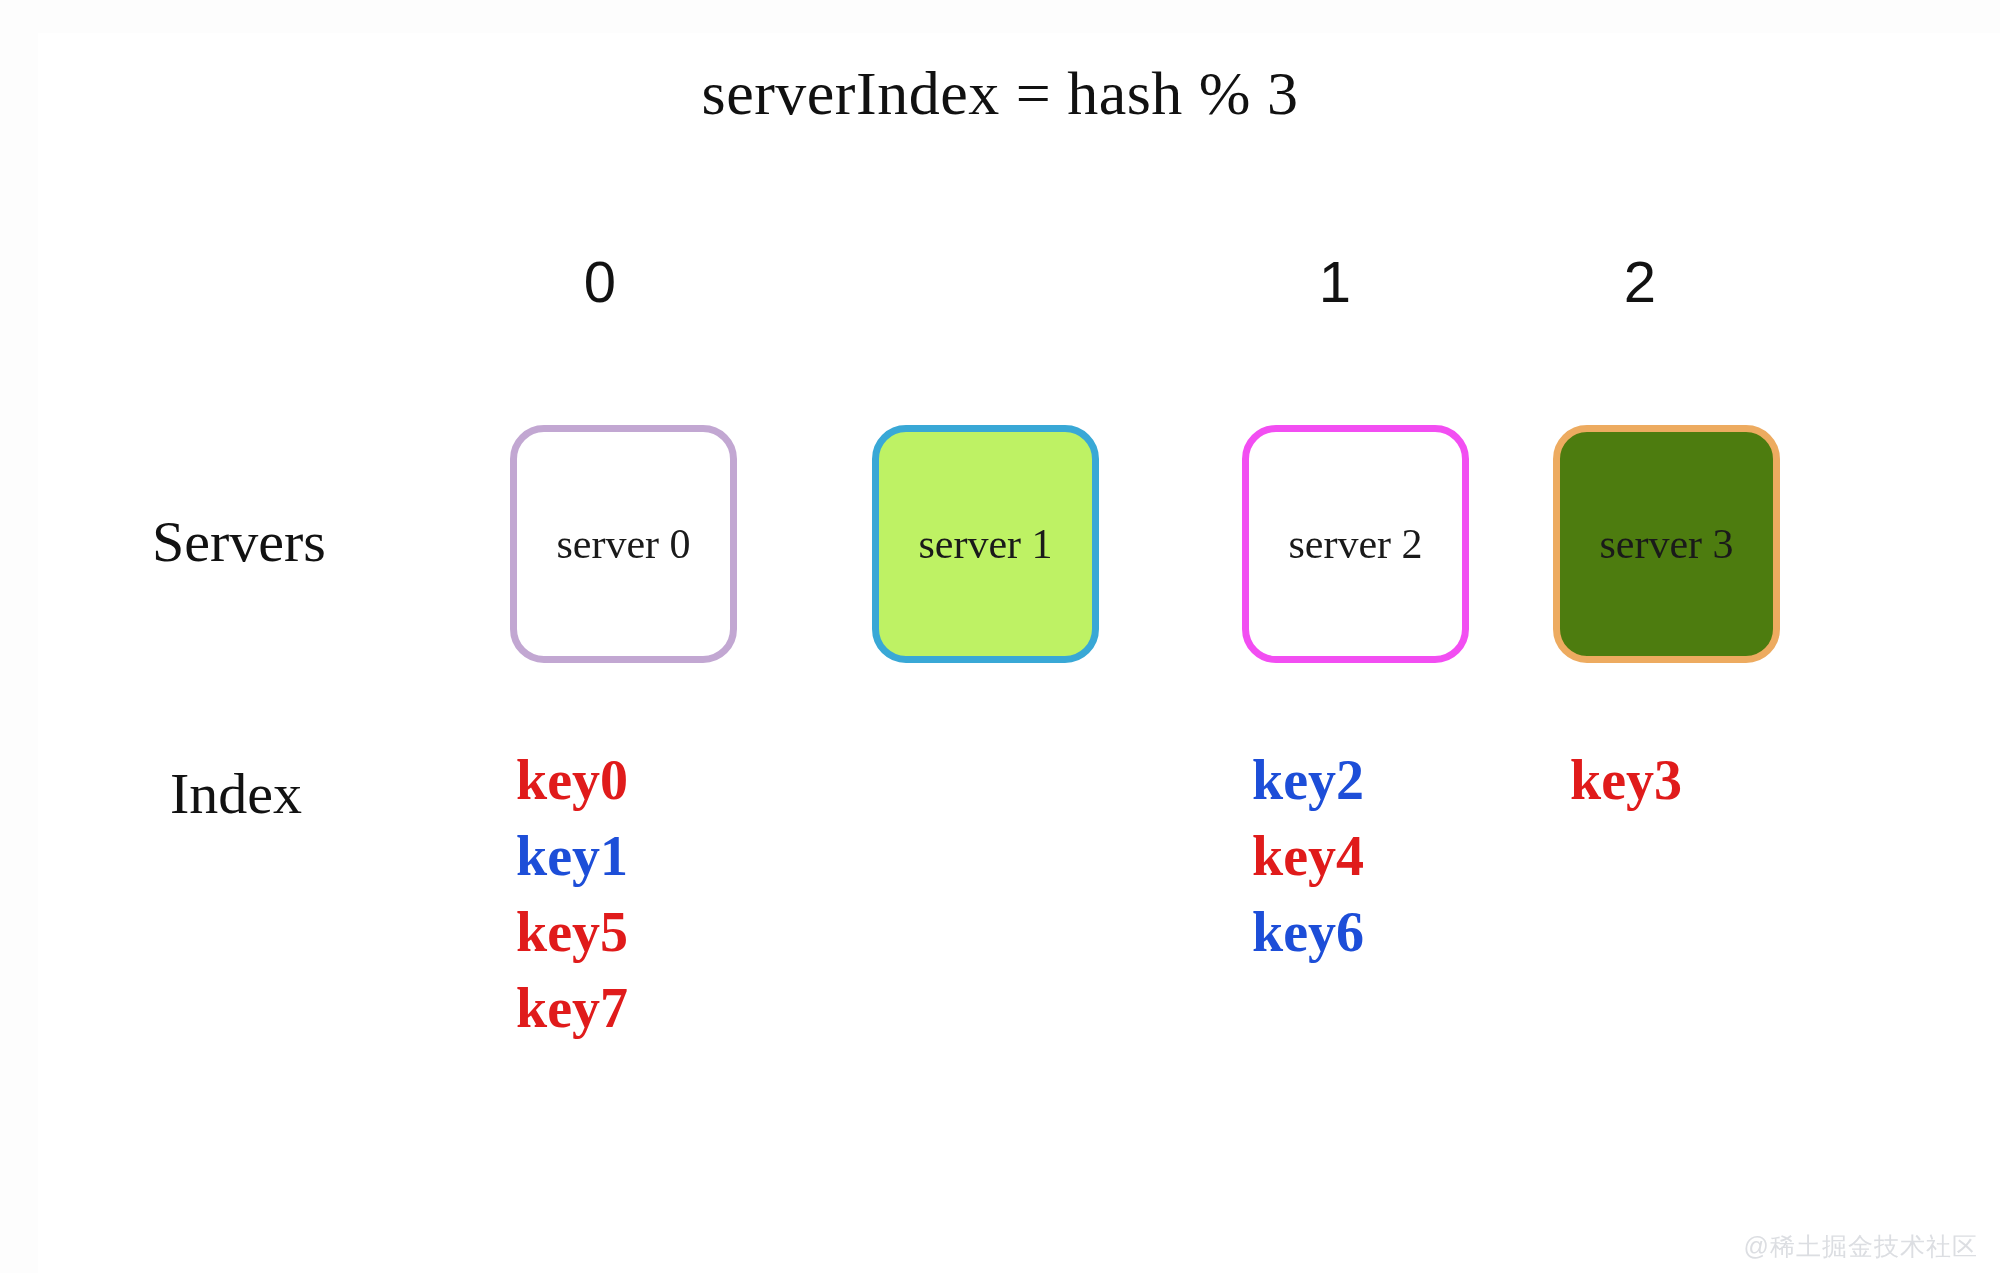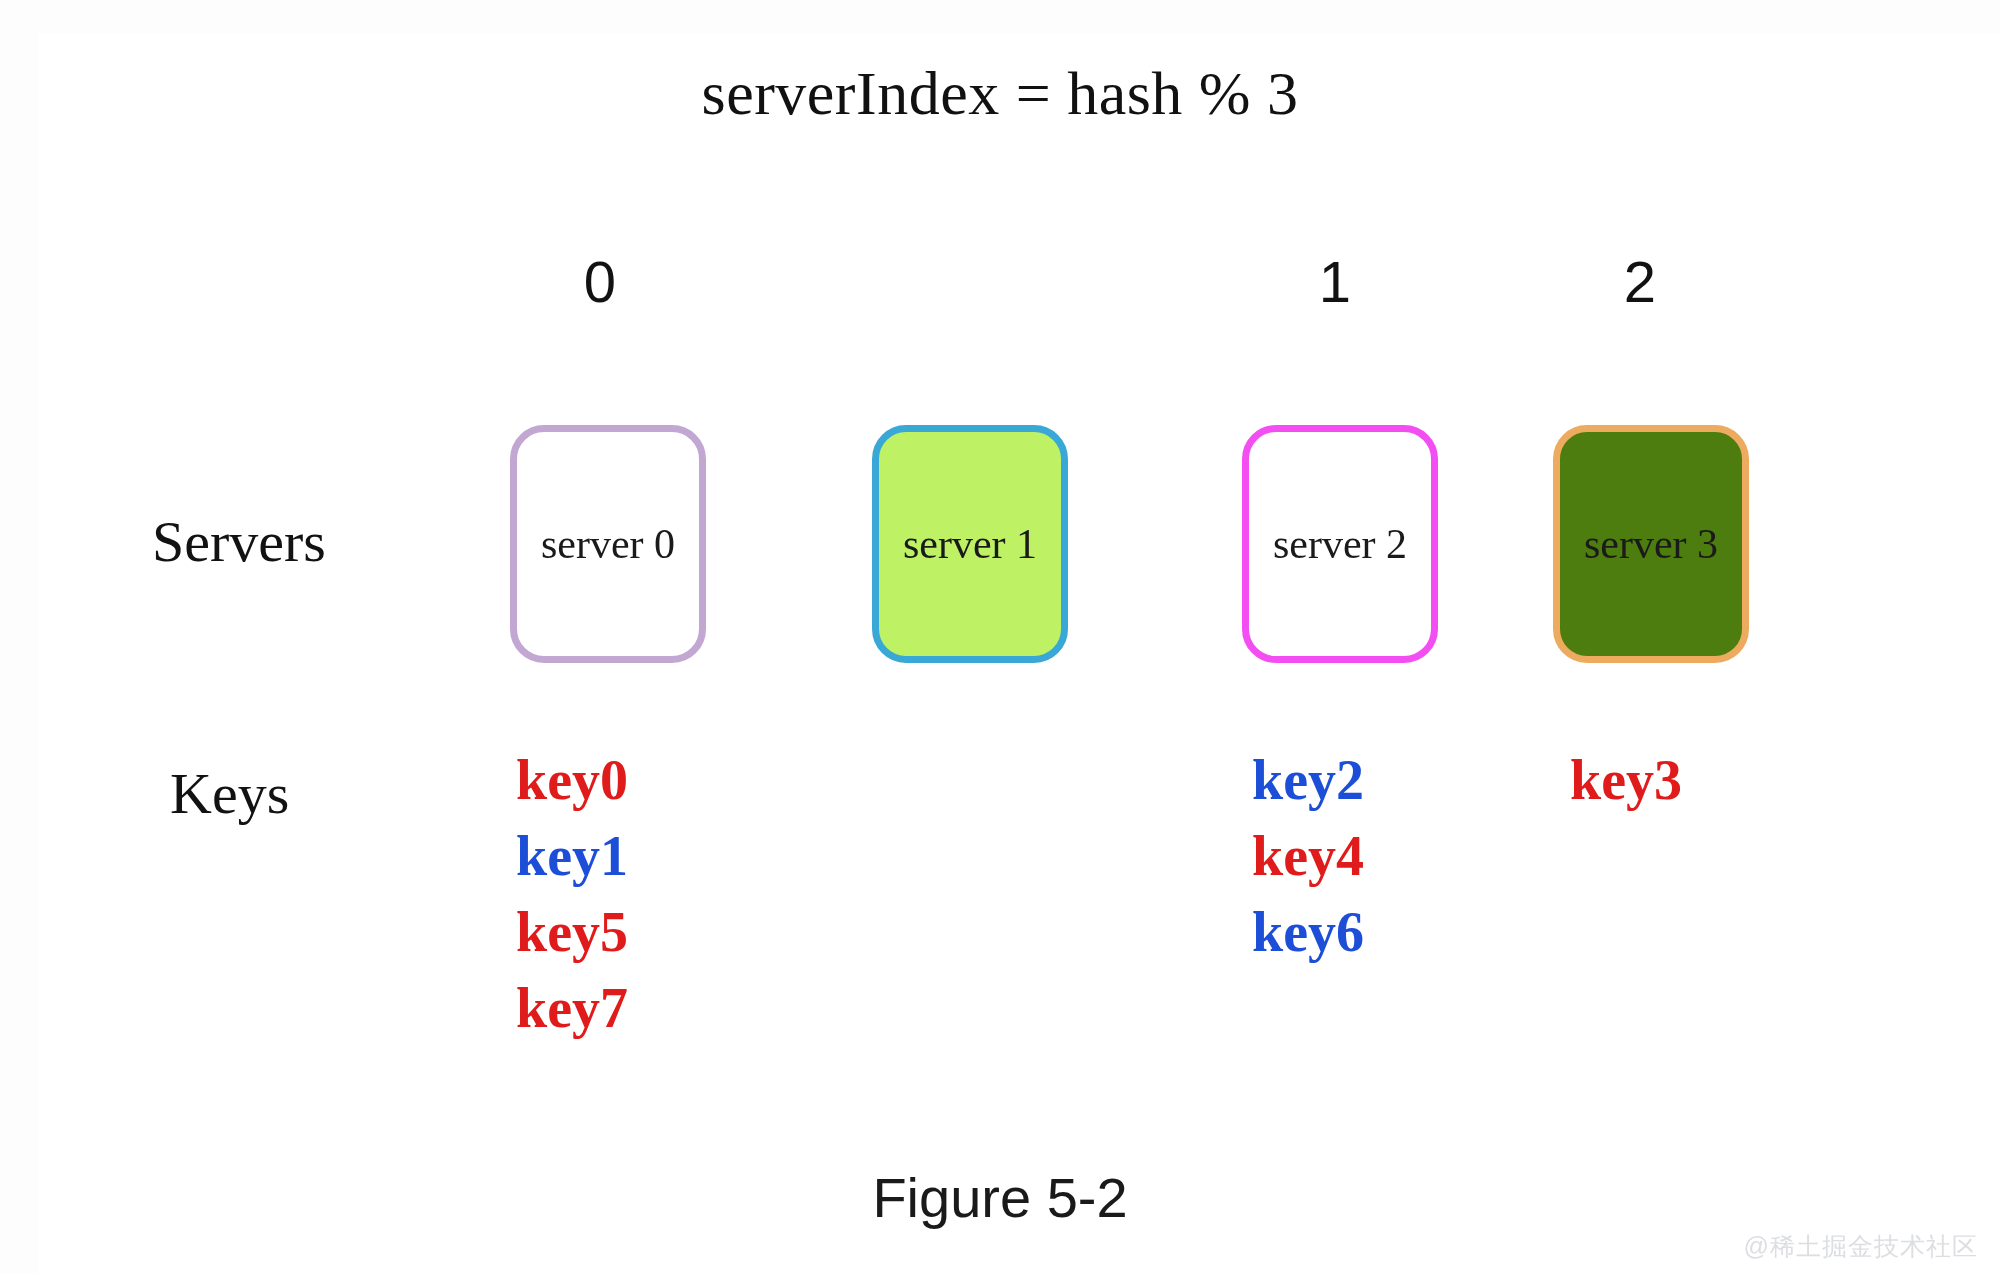--- a/index.html
+++ b/index.html
@@ -58,21 +58,21 @@
     font-family: "Liberation Sans", "DejaVu Sans", sans-serif;
     font-size: 58px;
     color: #121212;
     text-align: center;
     width: 60px;
   }
 
   .server-box {
     position: absolute;
     top: 425px;
-    width: 196px;
+    width: 227px;
     height: 238px;
     box-sizing: border-box;
     border-radius: 34px;
     border: 7px solid #cccccc;
     background: #ffffff;
     display: flex;
     align-items: center;
     justify-content: center;
   }
   .server-box .box-label {
@@ -121,21 +121,21 @@
 <body>
 
 <div id="canvas">
   <div id="sheet"></div>
 
   <div class="title">serverIndex = hash % 3</div>
 
 
   <div class="row-label-serif" style="left:152px; top:508px;">Servers</div>
 
-  <div class="row-label-serif" style="left:170px; top:760px;">Keys</div>
+  <div class="row-label-serif" style="left:170px; top:760px;">Index</div>
 
   <div id="index-layer">
       <div class="index-num" style="left: 570px; top: 248px;">0</div>
       <div class="index-num" style="left: 1305px; top: 248px;">1</div>
       <div class="index-num" style="left: 1610px; top: 248px;">2</div>
     </div>
   <div id="servers-layer">
       <div class="server-box" style="left: 510px; border-color: rgb(194, 167, 210); background: rgb(255, 255, 255);">
         <span class="box-label">server 0</span>
       </div>
@@ -153,15 +153,14 @@
       <div class="key hl" style="left: 516px; top: 748px;">key0</div>
       <div class="key" style="left: 516px; top: 824px;">key1</div>
       <div class="key hl" style="left: 516px; top: 900px;">key5</div>
       <div class="key hl" style="left: 516px; top: 976px;">key7</div>
       <div class="key" style="left: 1252px; top: 748px;">key2</div>
       <div class="key hl" style="left: 1252px; top: 824px;">key4</div>
       <div class="key" style="left: 1252px; top: 900px;">key6</div>
       <div class="key hl" style="left: 1570px; top: 748px;">key3</div>
     </div>
 
-  <div class="caption">Figure 5-2</div>
   <div class="watermark">@稀土掘金技术社区</div>
 </div>
 
 </body></html>

